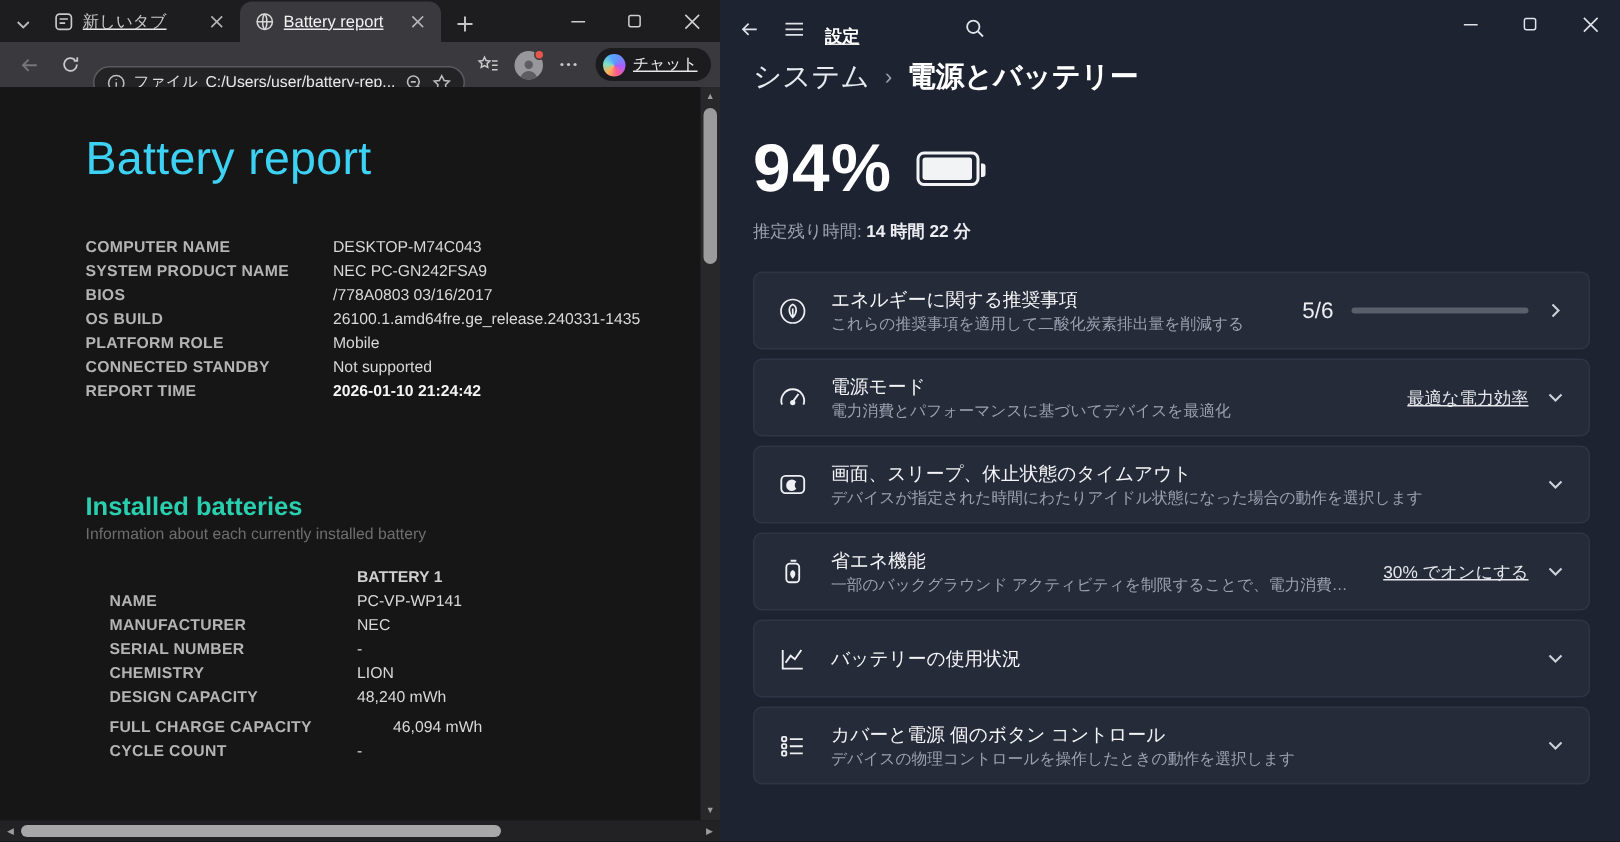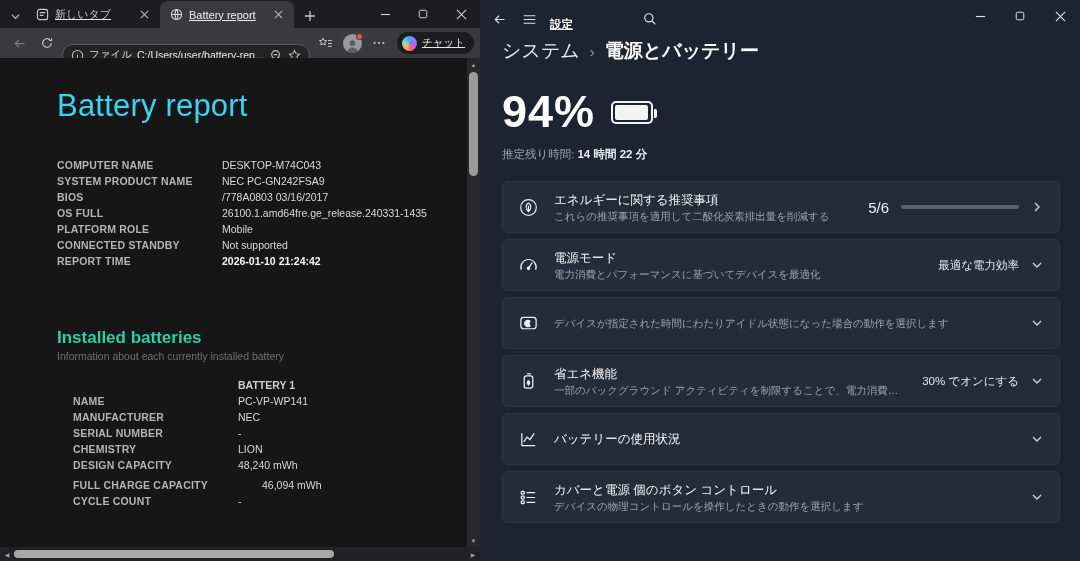--- a/index.html
+++ b/index.html
@@ -78,21 +78,21 @@
   .remaining { margin-top:9px; font-size:11.5px; color:#9aa0ac; }
   .remaining b { color:#eceef2; font-weight:bold; margin-left:3px; }
 
   .cards { margin-top:19px; display:flex; flex-direction:column; gap:6px; }
   .card { min-height:52px; background:#262b3a; border:1px solid #2f3547; border-radius:6px; display:flex; align-items:center; padding:7px 16px 7px 15px; gap:15px; }
   .card-ic { width:21px; flex:none; color:#eef0f4; }
   .card-text { flex:1; min-width:0; }
   .card-title { font-size:12.5px; color:#f4f5f7; line-height:17px; }
   .card-sub { font-size:10.5px; color:#9aa1b0; line-height:14px; white-space:nowrap; overflow:hidden; text-overflow:ellipsis; }
   .card-right { display:flex; align-items:center; gap:12px; flex:none; }
-  .card-val { font-size:11.5px; color:#e6e8ec; white-space:nowrap; }
+  .card-val { font-size:11.5px; color:#e6e8ec; white-space:nowrap;text-decoration:underline; }
   .chev { color:#cdd1d9; }
   .prog-label { font-size:15px; color:#eceef2; }
   .prog-track { width:118px; height:4px; background:#5a5f6b; border-radius:2px; overflow:hidden; }
   .prog-fill { width:83%; height:100%; background:#1b6ec2; border-radius:2px; }
 </style>
 </head>
 <body>
 
 <div class="browser">
 
@@ -226,21 +226,21 @@
           </div>
         <div class="irow">
             <span class="ilabel">SYSTEM PRODUCT NAME</span>
             <span class="ival">NEC PC-GN242FSA9</span>
           </div>
         <div class="irow">
             <span class="ilabel">BIOS</span>
             <span class="ival">/778A0803 03/16/2017</span>
           </div>
         <div class="irow">
-            <span class="ilabel">OS FULL</span>
+            <span class="ilabel">OS BUILD</span>
             <span class="ival">26100.1.amd64fre.ge_release.240331-1435</span>
           </div>
         <div class="irow">
             <span class="ilabel">PLATFORM ROLE</span>
             <span class="ival">Mobile</span>
           </div>
         <div class="irow">
             <span class="ilabel">CONNECTED STANDBY</span>
             <span class="ival">Not supported</span>
           </div>
@@ -408,20 +408,21 @@
       </div>
 
       <div class="card">
         <span class="card-ic">
           <svg width="21" height="21" viewBox="0 0 22 22" fill="none" stroke="currentColor" stroke-width="1.3">
               <rect x="3" y="4.5" width="16" height="12" rx="3"></rect>
               <path d="M13.5 13.5a3.4 3.4 0 0 1 0-5 4 4 0 1 0 0 5z" fill="currentColor" stroke="none"></path>
             </svg>
         </span>
         <span class="card-text">
+          <span class="card-title" style="display:block">画面、スリープ、休止状態のタイムアウト</span>
           <span class="card-sub" style="display:block">デバイスが指定された時間にわたりアイドル状態になった場合の動作を選択します</span>
         </span>
         <span class="card-right">
           <span class="chev">
             <svg width="12" height="12" viewBox="0 0 12 12" fill="none" stroke="currentColor" stroke-width="1.4">
                 <path d="M2 4l4 4 4-4"></path>
               </svg>
           </span>
         </span>
       </div>

